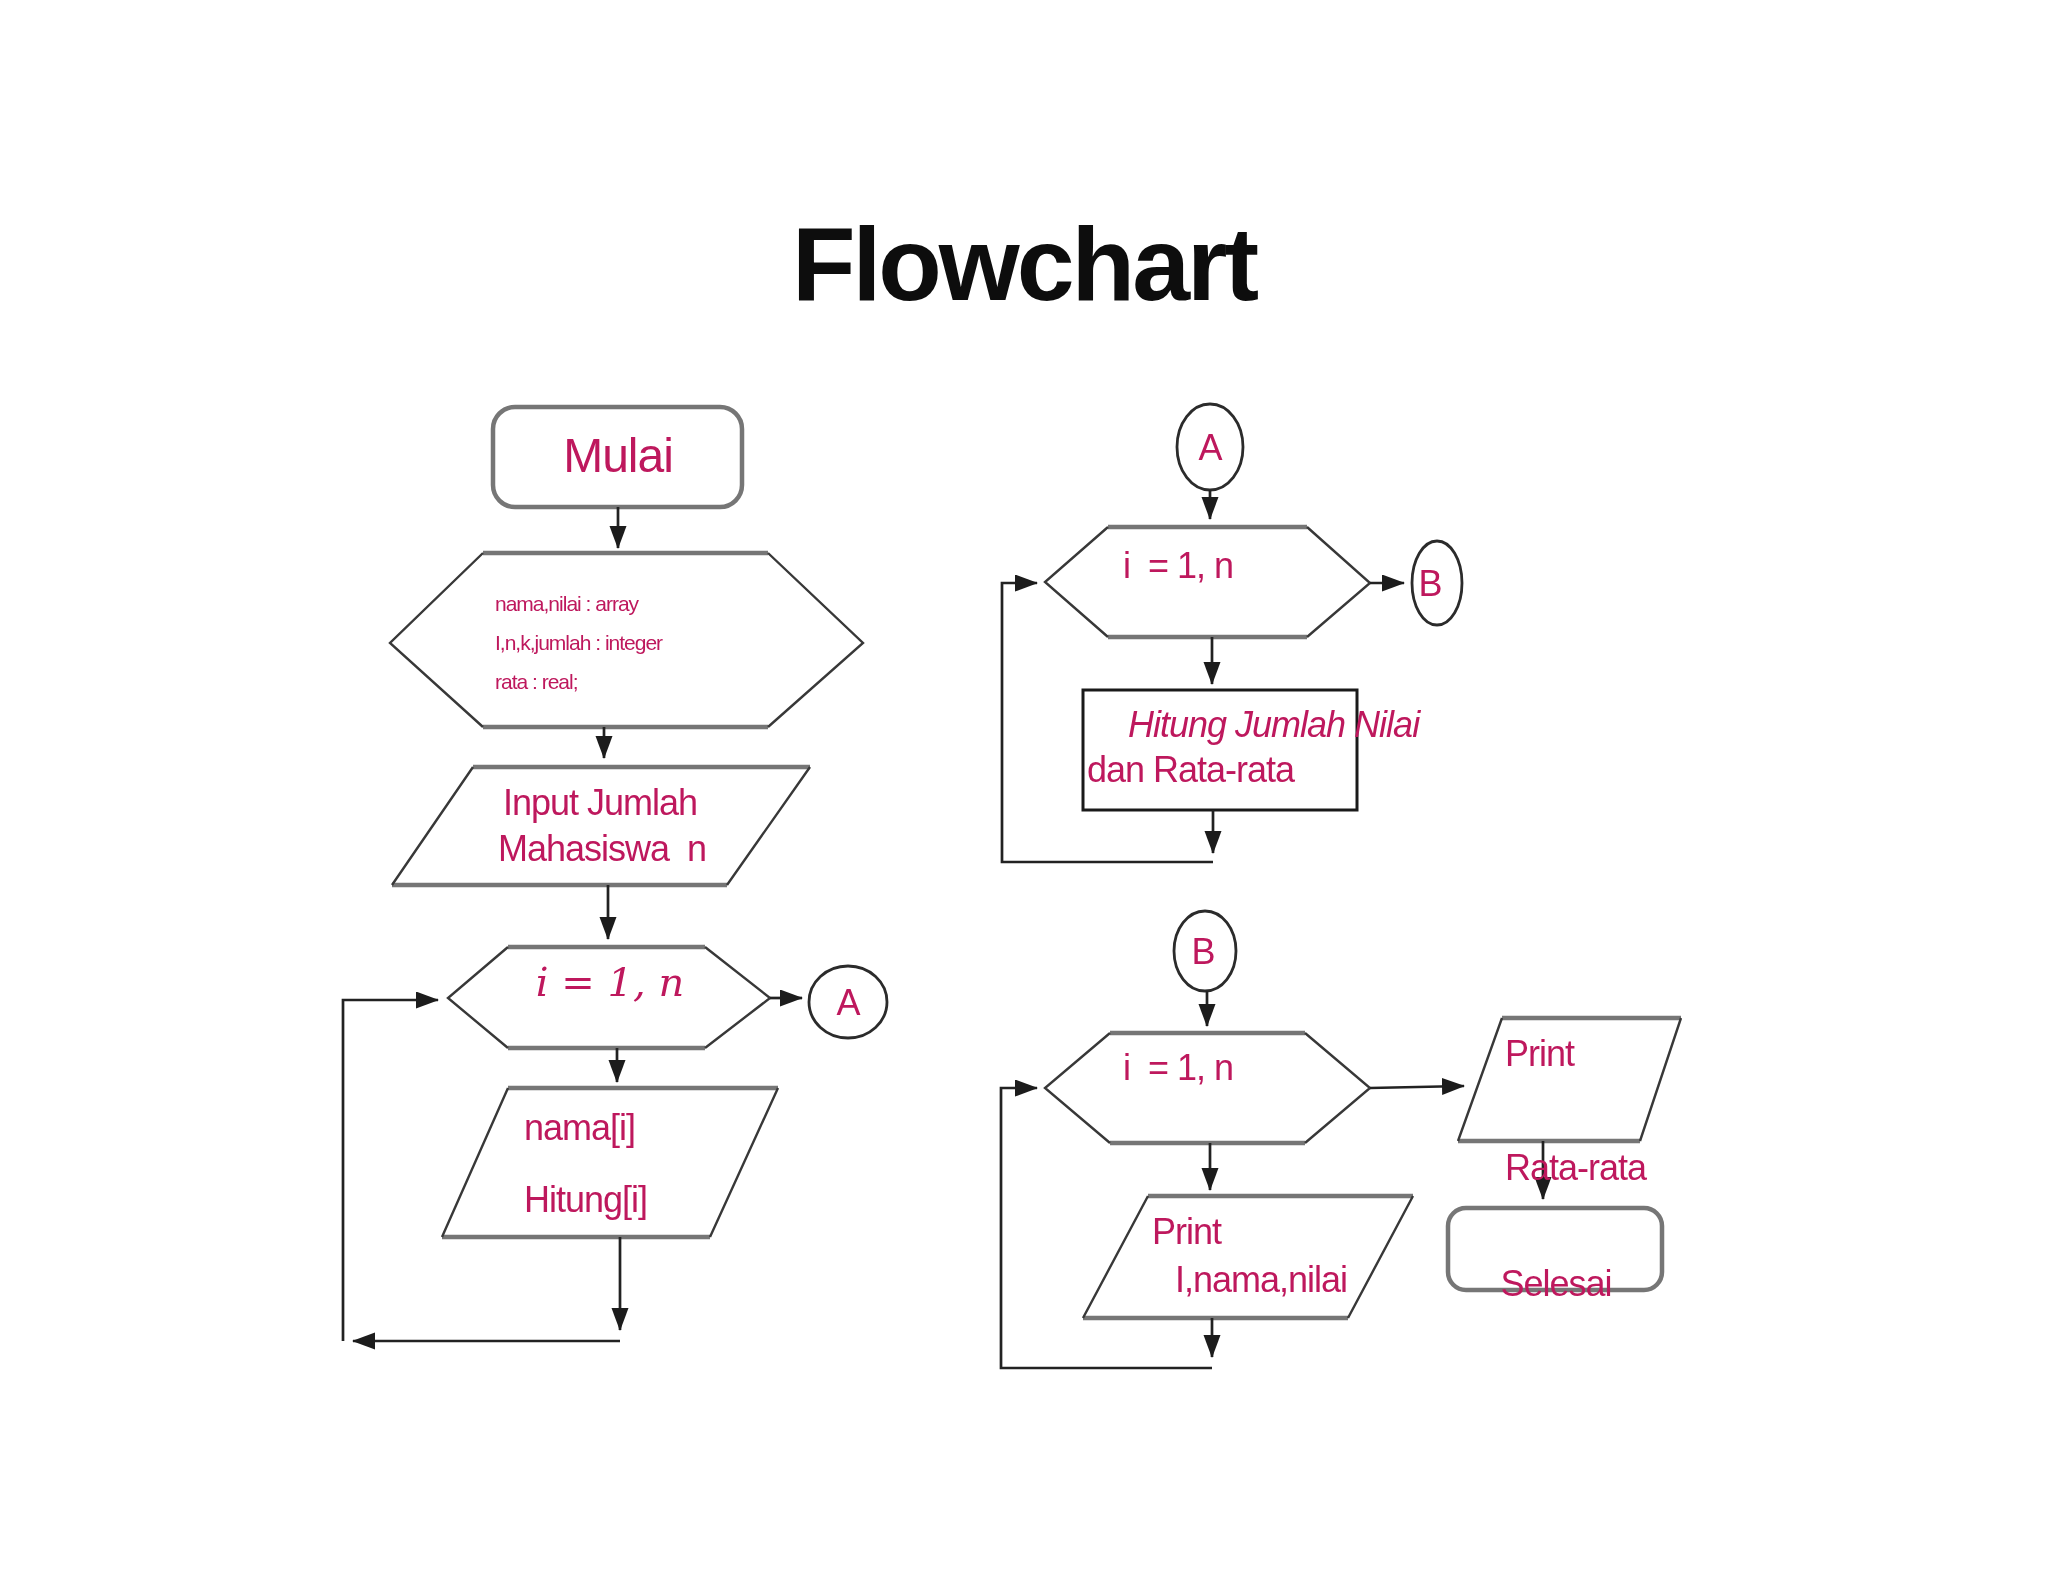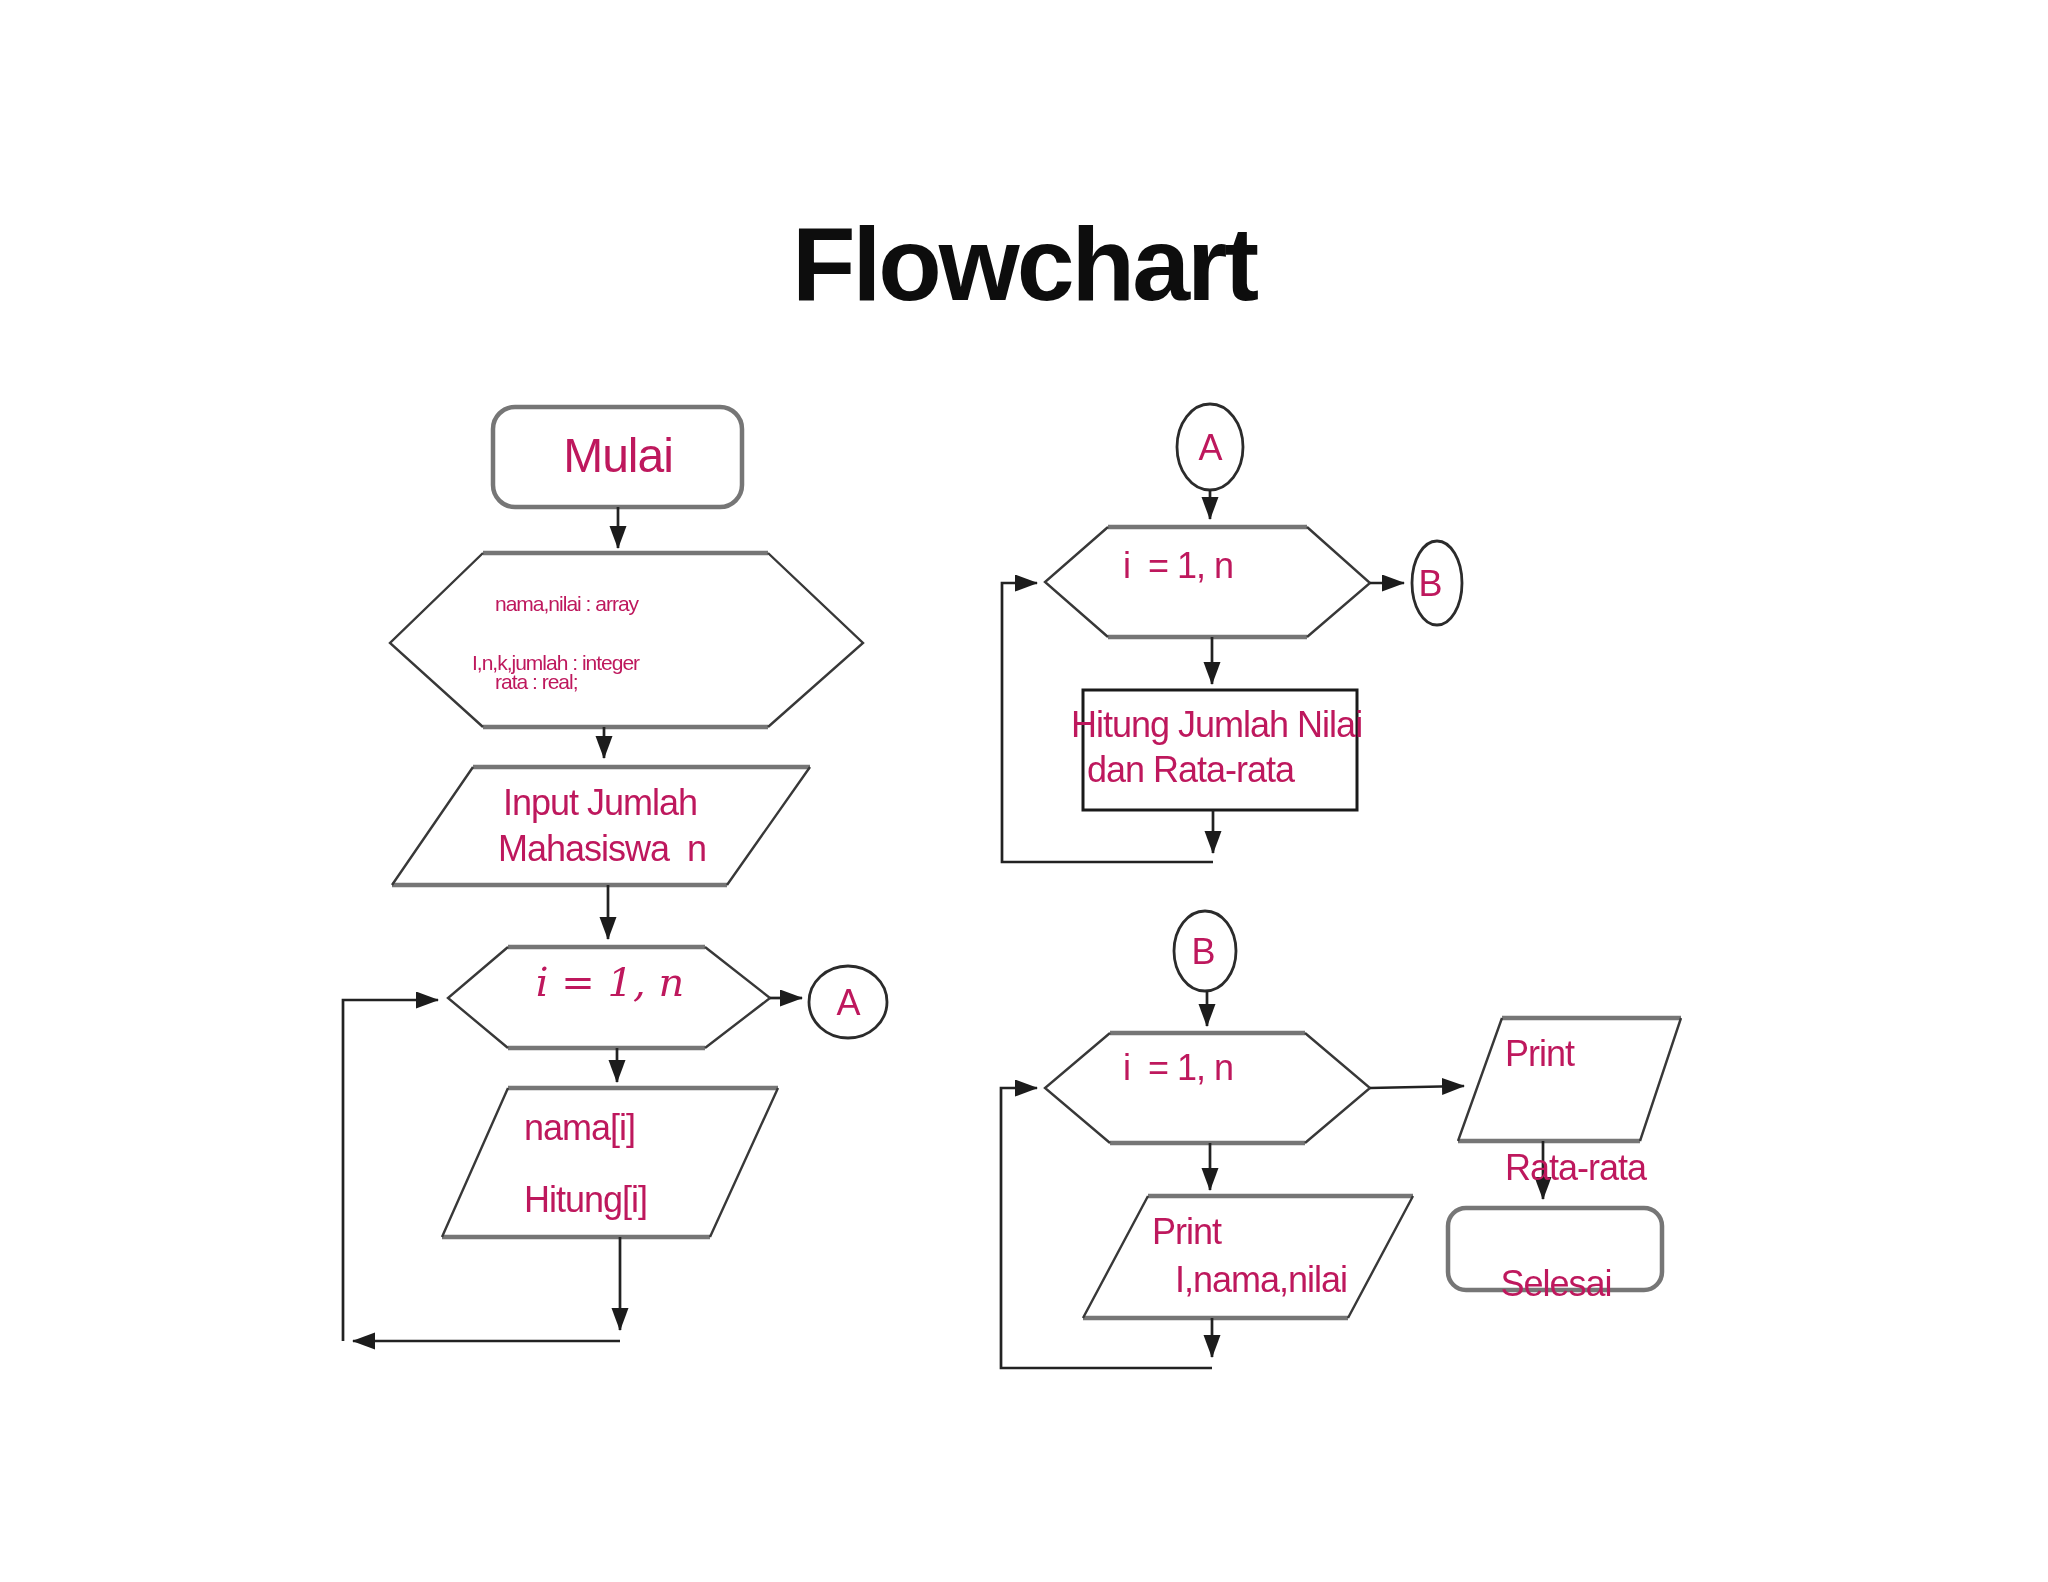--- a/index.html
+++ b/index.html
@@ -119,40 +119,40 @@
 
     <path class="arrow" d="M1212,1318 V1357" marker-end="url(#ah)"></path>
     <path class="arrow" d="M1212,1368 H1001 V1088 H1037" marker-end="url(#ah)"></path>
   </svg>
 
   <div class="lbl ctr t104" style="left:1024px;top:264px;">Flowchart</div>
 
   <div class="lbl ctr t48" style="left:618px;top:456px;">Mulai</div>
 
   <div class="lbl lft t31" style="left:495px;top:603px;">nama,nilai : array</div>
-  <div class="lbl lft t31" style="left:472px;top:642px;margin-top:20px;">I,n,k,jumlah : integer</div>
+  <div class="lbl lft t31" style="left:495px;top:642px;">I,n,k,jumlah : integer</div>
   <div class="lbl lft t31" style="left:495px;top:681px;">rata : real;</div>
 
   <div class="lbl ctr t36" style="left:600px;top:803px;">Input Jumlah</div>
   <div class="lbl ctr t36" style="left:602px;top:849px;">Mahasiswa  n</div>
 
   <div class="lbl ctr math" style="left:610px;top:982px;">i = 1, n</div>
 
   <div class="lbl ctr t36" style="left:848px;top:1003px;">A</div>
 
   <div class="lbl lft t36" style="left:524px;top:1128px;">nama[i]</div>
   <div class="lbl lft t36" style="left:524px;top:1200px;">Hitung[i]</div>
 
   <div class="lbl ctr t36" style="left:1210px;top:448px;">A</div>
 
   <div class="lbl ctr t36" style="left:1178px;top:566px;">i  = 1, n</div>
 
   <div class="lbl ctr t36" style="left:1430px;top:584px;">B</div>
 
-  <div class="lbl lft t36" style="left:1071px;top:725px;">Hitung Jumlah Nilai</div>
+  <div class="lbl lft t36" style="left:1128px;top:725px;font-style:italic;">Hitung Jumlah Nilai</div>
   <div class="lbl lft t36" style="left:1087px;top:770px;">dan Rata-rata</div>
 
   <div class="lbl ctr t36" style="left:1203px;top:952px;">B</div>
 
   <div class="lbl ctr t36" style="left:1178px;top:1068px;">i  = 1, n</div>
 
   <div class="lbl lft t36" style="left:1152px;top:1232px;">Print</div>
   <div class="lbl lft t36" style="left:1150px;top:1280px;margin-left:25px;">I,nama,nilai</div>
 
   <div class="lbl lft t36" style="left:1505px;top:1054px;">Print</div>

